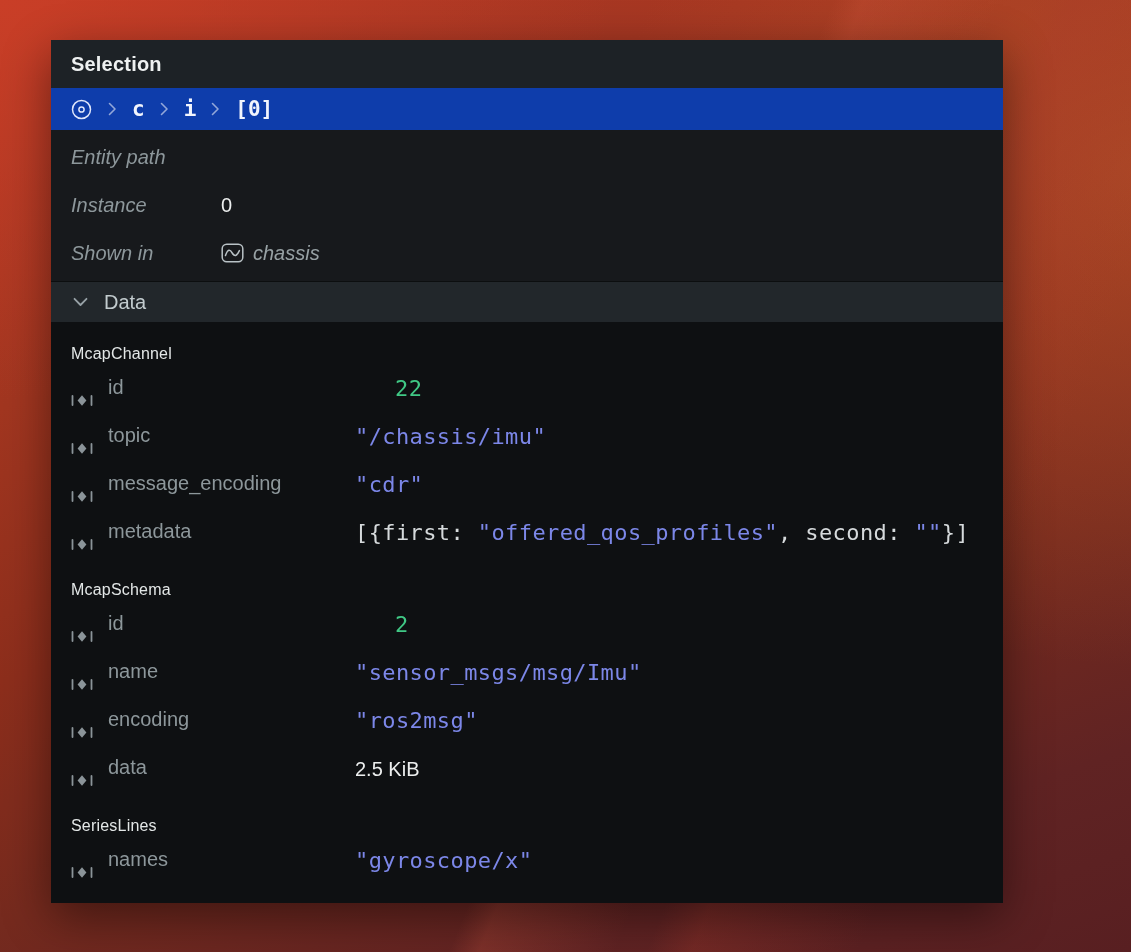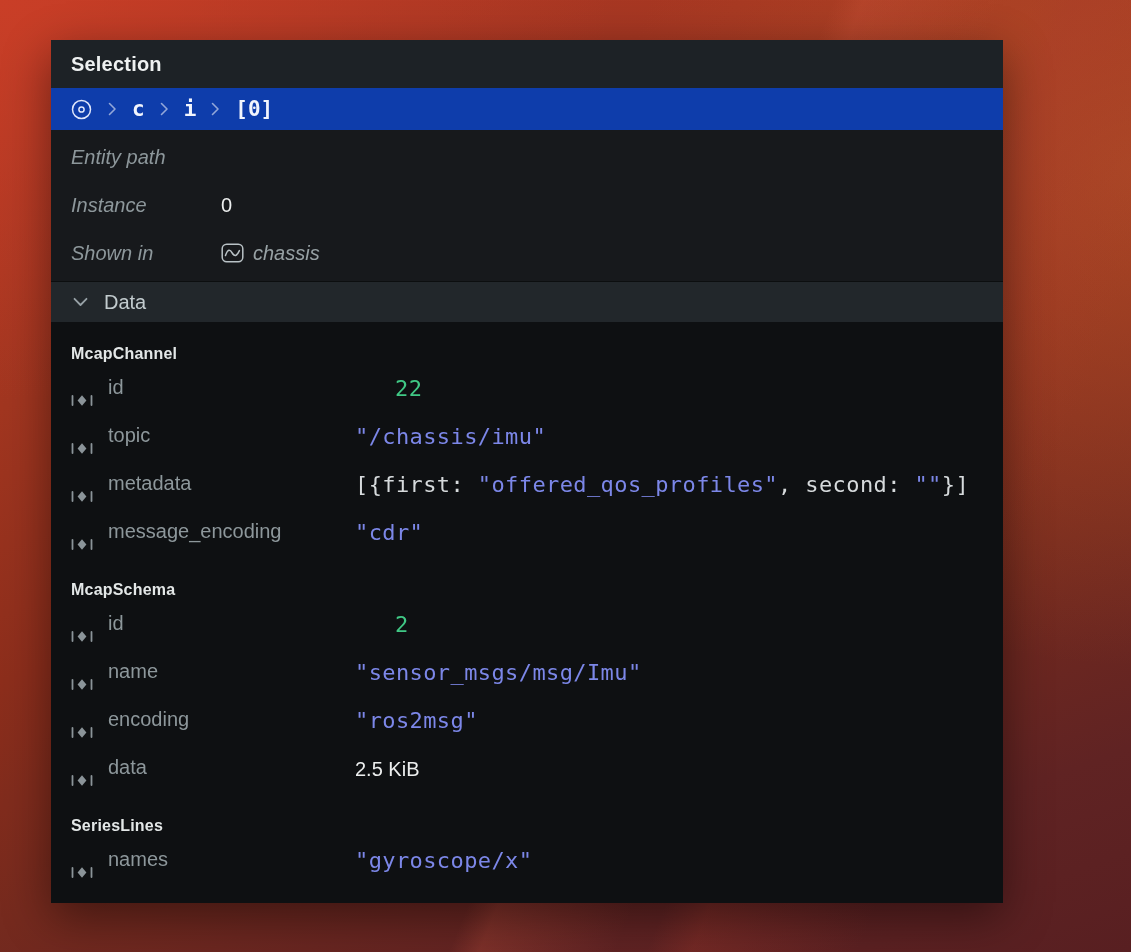--- a/index.html
+++ b/index.html
@@ -63,21 +63,21 @@
     flex:none; height:41px; background:#22272b; border-top:1px solid #0c0e0f;
     display:flex; align-items:center; padding:0 22px; gap:16px; cursor:pointer;
   }
   .data-header .chev { display:flex; align-items:center; color:#97a1a6; }
   .data-title { font-size:20px; font-weight:500; color:#c2cbce; }
 
   
   .content { flex:1; background:#0e1012; padding-top:10px; overflow:hidden; }
   .gtitle {
     height:44px; display:flex; align-items:center; padding:0 20px;
-    font-size:16px; font-weight:700; color:#e3e7e7; letter-spacing:.2px;
+    font-size:16px; font-weight:400; color:#e3e7e7; letter-spacing:.2px;
   }
   .drow { height:48px; display:flex; padding:0 20px; }
   .cicon { width:24px; flex:none; margin-right:13px; display:flex; align-items:center; color:#8b9499; }
   .dlabel { width:247px; flex:none; font-size:20px; color:#8d979b; }
   .dvalue {
     font-family:"DejaVu Sans Mono", monospace; font-size:22px;
     letter-spacing:.4px; white-space:pre;
   }
   .part-number { color:#40c885;margin-left:40px; }
   .part-string { color:#7c87e8; }
@@ -186,36 +186,36 @@
       </div>
 
       <div class="drow">
         <span class="cicon">
           <svg width="22" height="13" viewBox="0 0 22 13" fill="currentColor">
               <rect x="0.6" y="1" width="1.8" height="11" rx="0.9"></rect>
               <rect x="19.6" y="1" width="1.8" height="11" rx="0.9"></rect>
               <path d="M11 1.2 L15.4 6.5 L11 11.8 L6.6 6.5 Z"></path>
             </svg>
         </span>
+        <span class="dlabel">message_encoding</span>
+        <span class="dvalue"><span class="part-string">"cdr"</span></span>
+      </div>
+
+      <div class="drow">
+        <span class="cicon">
+          <svg width="22" height="13" viewBox="0 0 22 13" fill="currentColor">
+              <rect x="0.6" y="1" width="1.8" height="11" rx="0.9"></rect>
+              <rect x="19.6" y="1" width="1.8" height="11" rx="0.9"></rect>
+              <path d="M11 1.2 L15.4 6.5 L11 11.8 L6.6 6.5 Z"></path>
+            </svg>
+        </span>
         <span class="dlabel">metadata</span>
         <span class="dvalue"><span class="part-plain">[{first: </span><span class="part-string">"offered_qos_profiles"</span><span class="part-plain">, second: </span><span class="part-string">""</span><span class="part-plain">}]</span></span>
       </div>
 
-      <div class="drow">
-        <span class="cicon">
-          <svg width="22" height="13" viewBox="0 0 22 13" fill="currentColor">
-              <rect x="0.6" y="1" width="1.8" height="11" rx="0.9"></rect>
-              <rect x="19.6" y="1" width="1.8" height="11" rx="0.9"></rect>
-              <path d="M11 1.2 L15.4 6.5 L11 11.8 L6.6 6.5 Z"></path>
-            </svg>
-        </span>
-        <span class="dlabel">message_encoding</span>
-        <span class="dvalue"><span class="part-string">"cdr"</span></span>
-      </div>
-
       <div class="gtitle">McapSchema</div>
 
       <div class="drow">
         <span class="cicon">
           <svg width="22" height="13" viewBox="0 0 22 13" fill="currentColor">
               <rect x="0.6" y="1" width="1.8" height="11" rx="0.9"></rect>
               <rect x="19.6" y="1" width="1.8" height="11" rx="0.9"></rect>
               <path d="M11 1.2 L15.4 6.5 L11 11.8 L6.6 6.5 Z"></path>
             </svg>
         </span>

